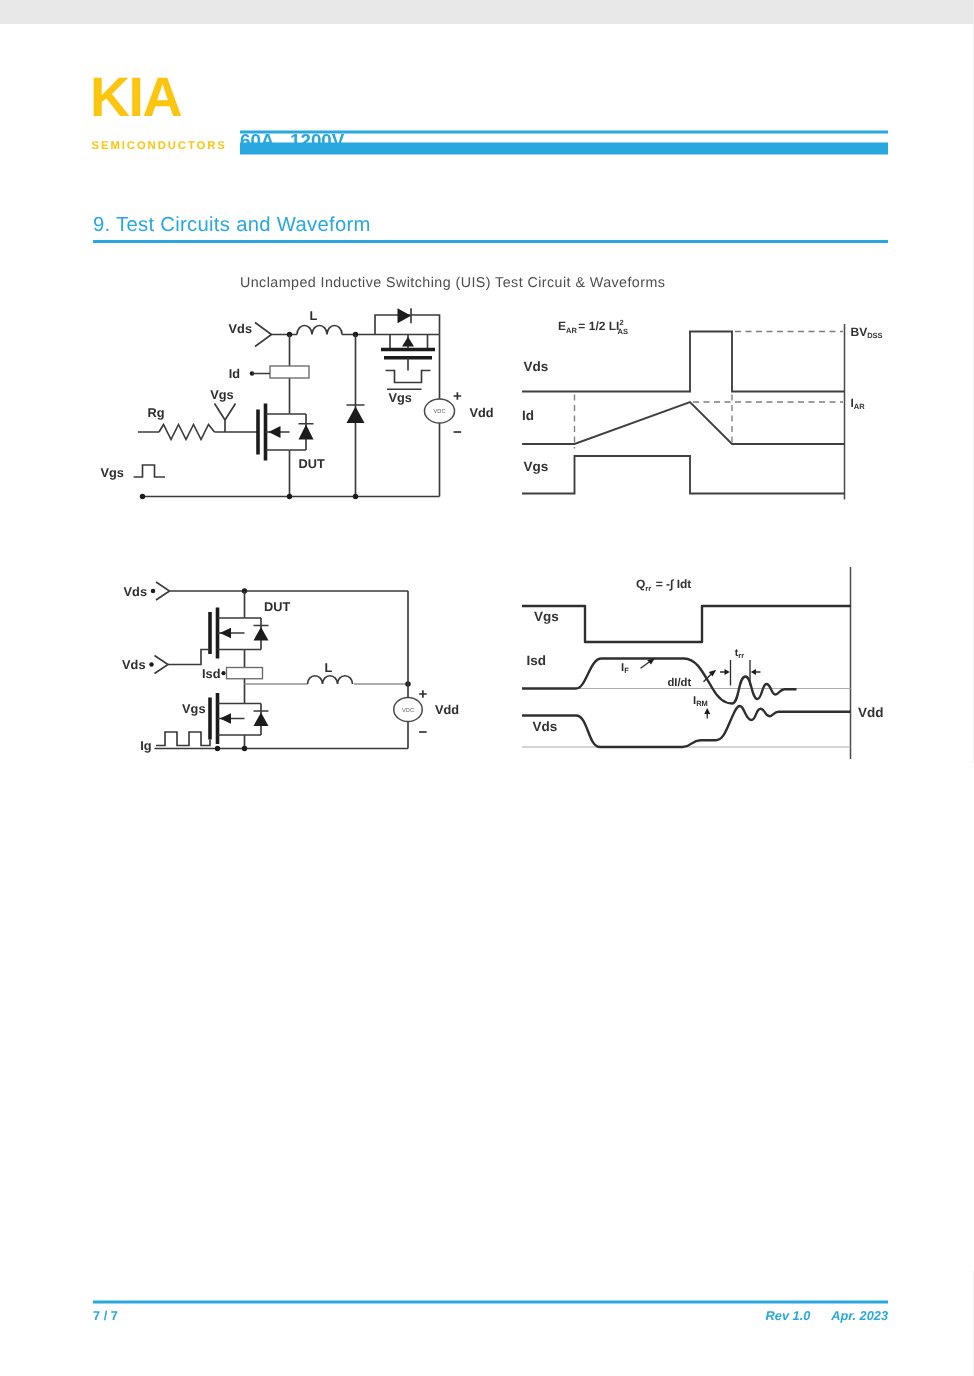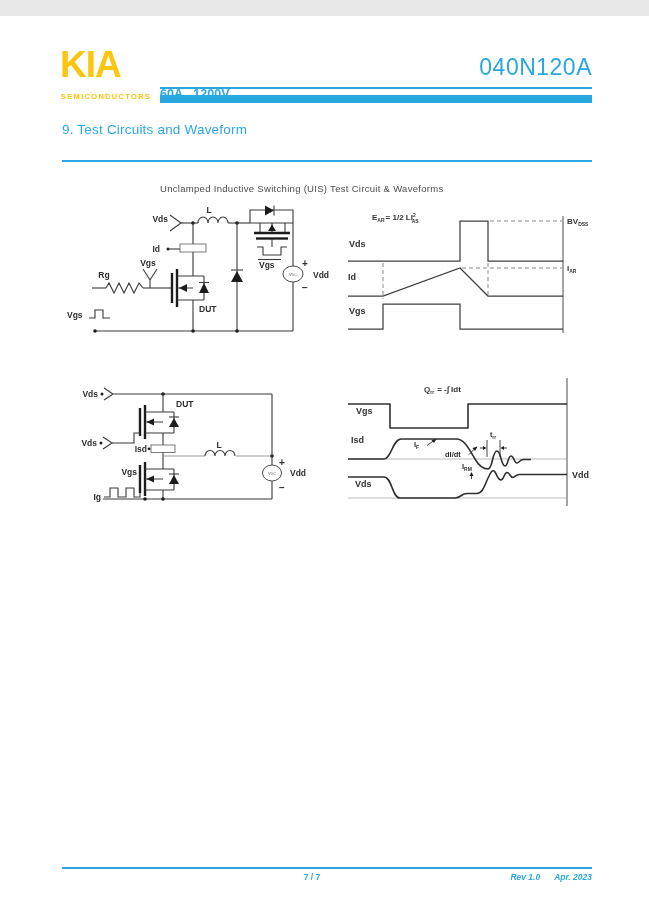--- a/index.html
+++ b/index.html
@@ -16,21 +16,21 @@
   }
   .abs{position:absolute;}
   
   .logo-text{left:60px;top:30px;font-size:37px;font-weight:bold;color:var(--logo);line-height:1;letter-spacing:-1px;}
   .logo-sub{left:61px;top:76px;font-size:7.5px;font-weight:bold;color:var(--logo);letter-spacing:1.3px;}
   .hdr-mid{left:160px;top:36px;color:var(--accent);font-weight:bold;font-size:12.5px;line-height:17px;white-space:pre;}
   .part-number{top:38px;right:57px;color:var(--accent);font-size:23px;font-weight:normal;letter-spacing:0.5px;}
   .hdr-thin{left:160px;top:71px;width:432px;height:2px;background:var(--accent);}
   .hdr-bar{left:160px;top:79px;width:432px;height:8px;background:var(--accent);}
   
-  .section-title{left:62px;top:106px;font-size:13.5px;color:var(--accent);letter-spacing:0.2px;}
+  .section-title{left:62px;top:126px;font-size:13.5px;color:var(--accent);letter-spacing:0.2px;}
   .section-rule{left:62px;top:144px;width:530px;height:1.5px;background:var(--accent);}
   
   .fig-title{font-size:9.5px;color:#4d4d4d;letter-spacing:0.3px;}
   .fig1-title{left:160px;top:167px;width:440px;}
   .fig2-title{left:62px;top:345px;width:580px;}
   
   svg{display:block;}
   svg text{font-family:"Liberation Sans","DejaVu Sans",sans-serif;}
   .clabel{font-size:8.5px;font-weight:bold;fill:#2e2e2e;}
   .wlabel{font-size:9px;font-weight:bold;fill:#333333;}
@@ -41,35 +41,34 @@
   .bar{stroke:#1c1c1c;stroke-width:2.4;fill:none;}
   .trace1{stroke:#3f3f3f;stroke-width:1.25;fill:none;}
   .trace2{stroke:#2f2f2f;stroke-width:1.6;fill:none;stroke-linejoin:round;}
   .dash{stroke:#7d7d7d;stroke-width:0.9;fill:none;stroke-dasharray:4 3;}
   .thin-ref{stroke:#aaaaaa;stroke-width:0.8;fill:none;}
   .axisline{stroke:#4a4a4a;stroke-width:1;fill:none;}
   .solidfill{fill:#1c1c1c;stroke:none;}
   .annline{stroke:#2f2f2f;stroke-width:0.9;fill:none;}
   
   .footer-rule{left:62px;top:851px;width:530px;height:1.5px;background:var(--accent);}
-  .footer-page{left:62px;top:856px;width:500px;text-align:center;font-size:8.5px;font-weight:bold;color:var(--accent);}
+  .footer-page{left:62px;top:856px;width:500px;text-align:left;font-size:8.5px;font-weight:bold;color:var(--accent);}
   .footer-rev{left:62px;top:856px;width:530px;text-align:right;font-size:8.5px;font-weight:bold;color:var(--accent);font-style:italic;}
   .footer-rev .date{margin-left:14px;}
 </style>
 </head>
 <body>
 
 <div class="page">
 
   <div class="abs logo-text">KIA</div>
   <div class="abs logo-sub">SEMICONDUCTORS</div>
   <div class="abs hdr-mid">
     <div>60A,  1200V</div>
   </div>
-  <div class="abs part-number">040N120A</div>
   <div class="abs hdr-thin"></div>
   <div class="abs hdr-bar"></div>
 
   <div class="abs section-title">9. Test Circuits and Waveform</div>
   <div class="abs section-rule"></div>
 
   <div class="abs fig-title fig1-title">Unclamped Inductive Switching (UIS) Test Circuit &amp; Waveforms</div>
 
   <svg class="abs" style="left:62px;top:185px;" width="580" height="145" viewBox="62 185 580 145">
 

